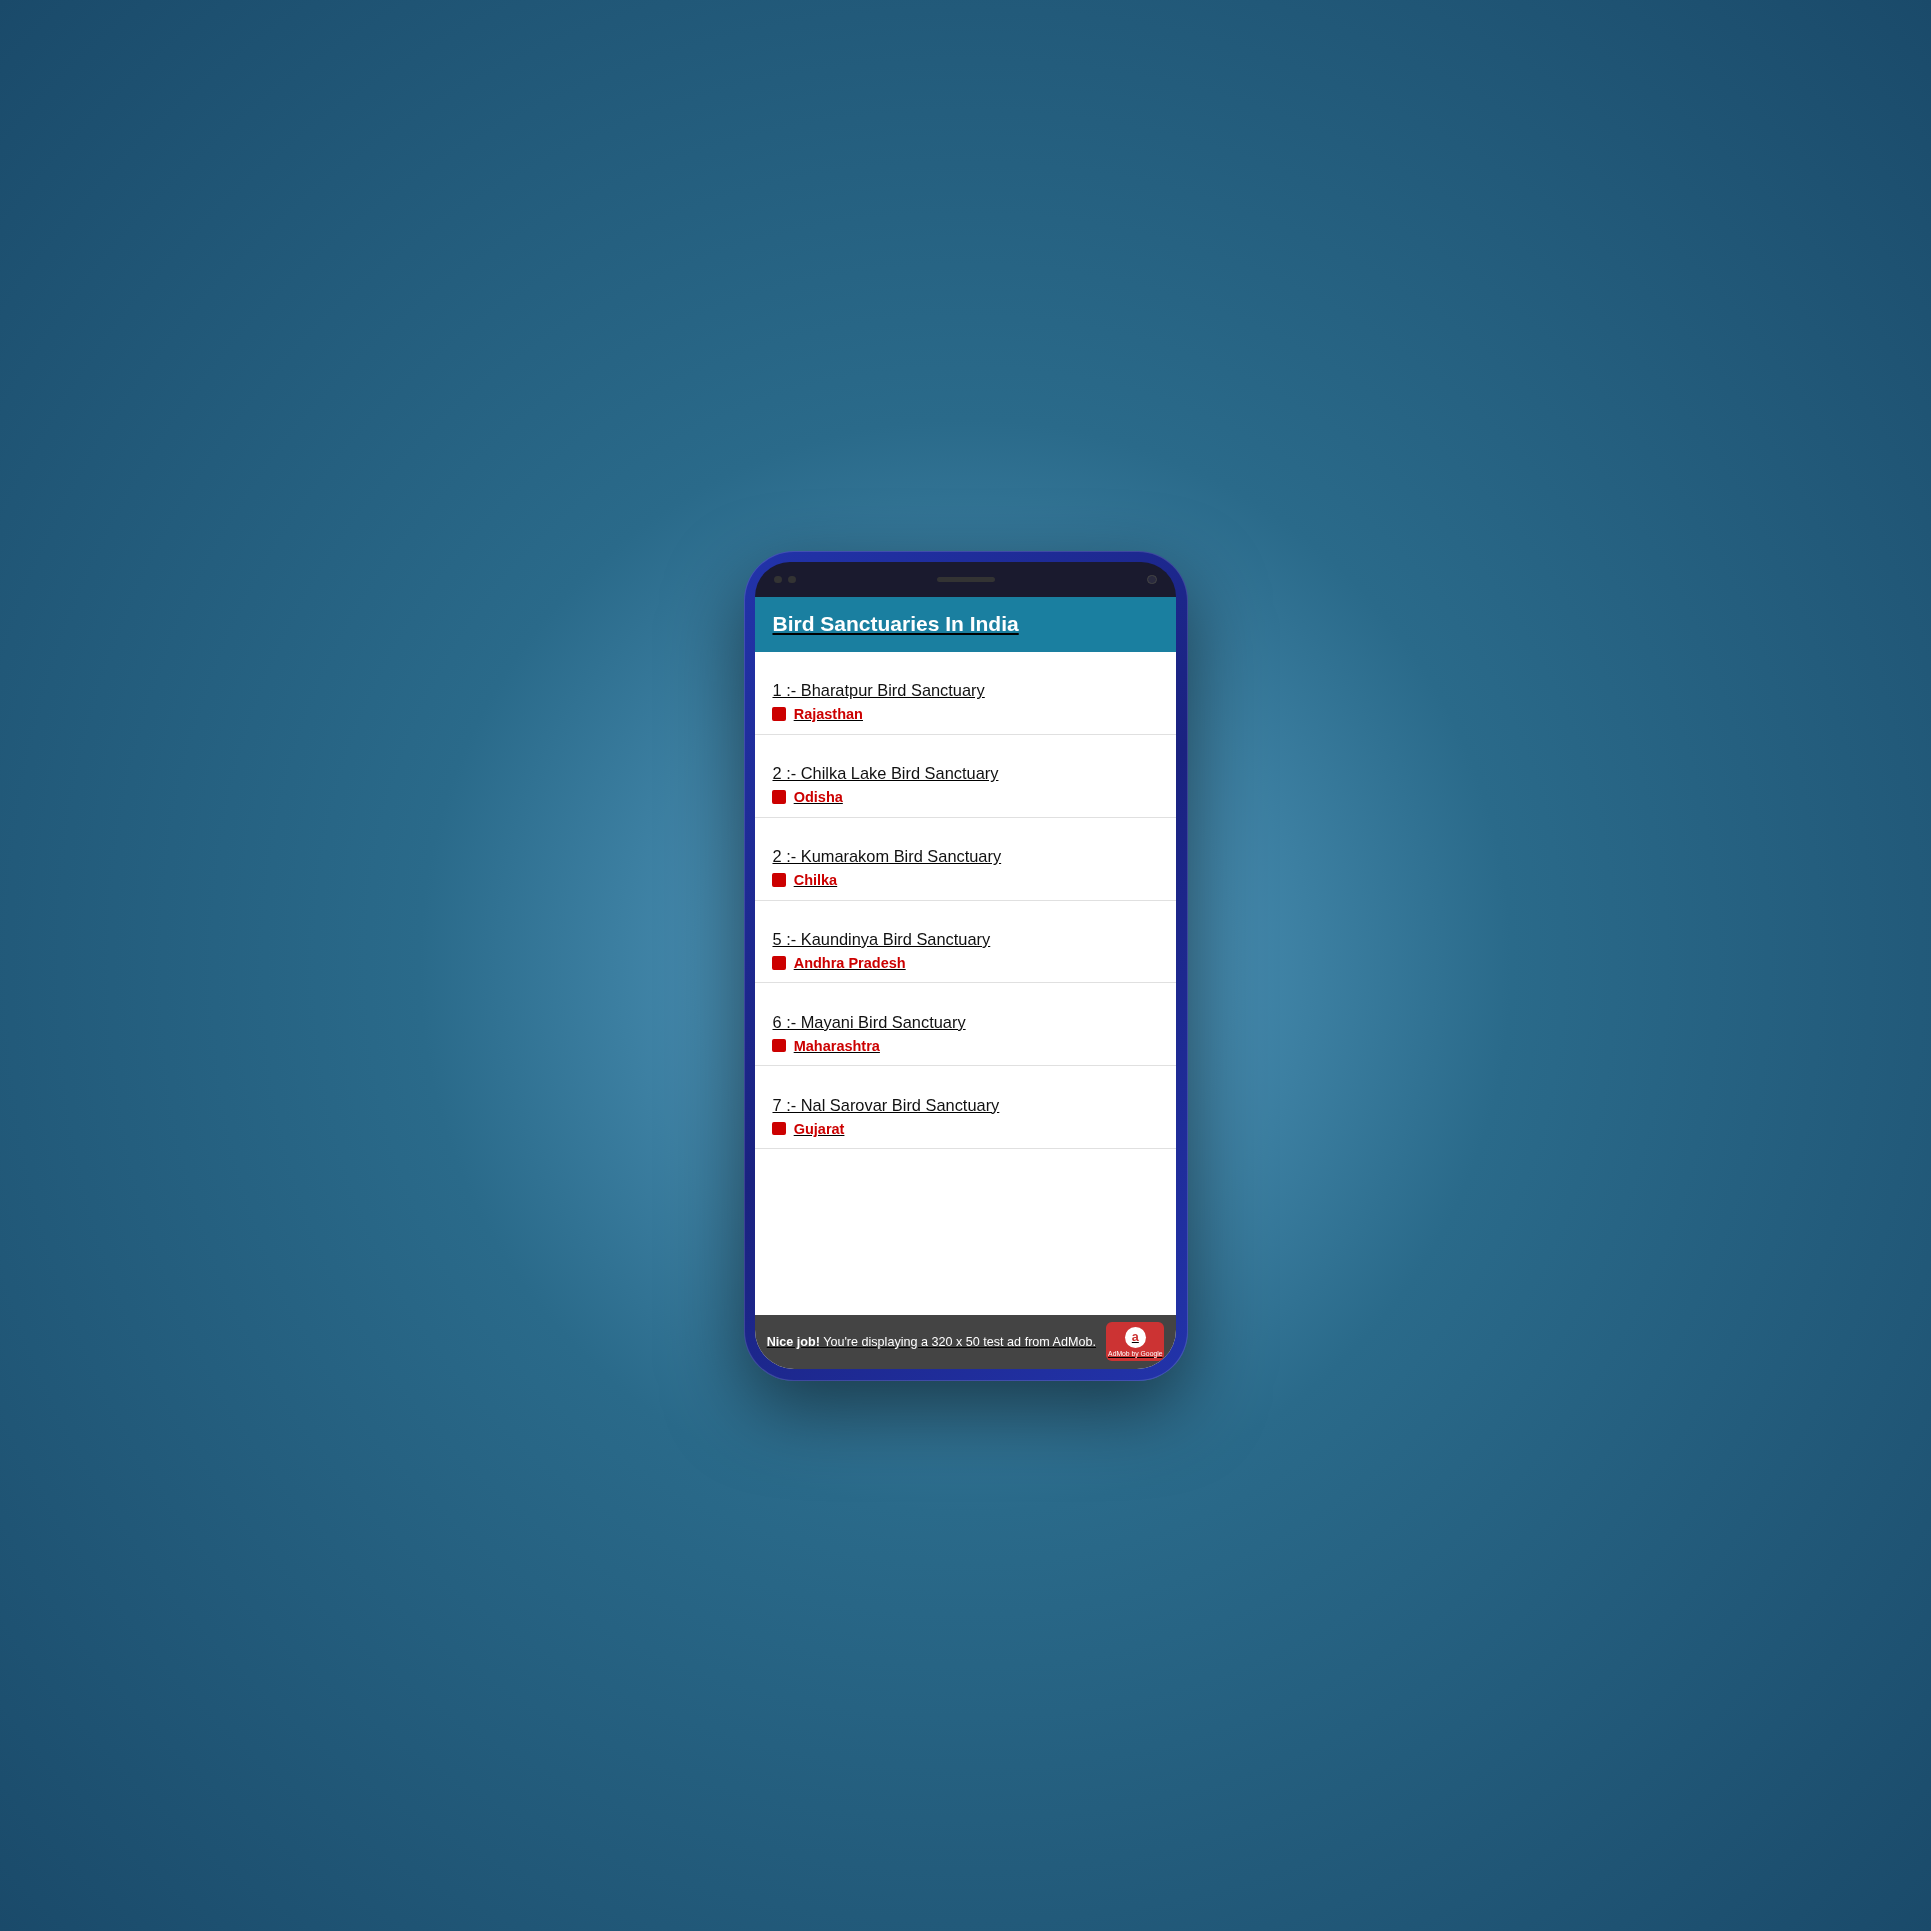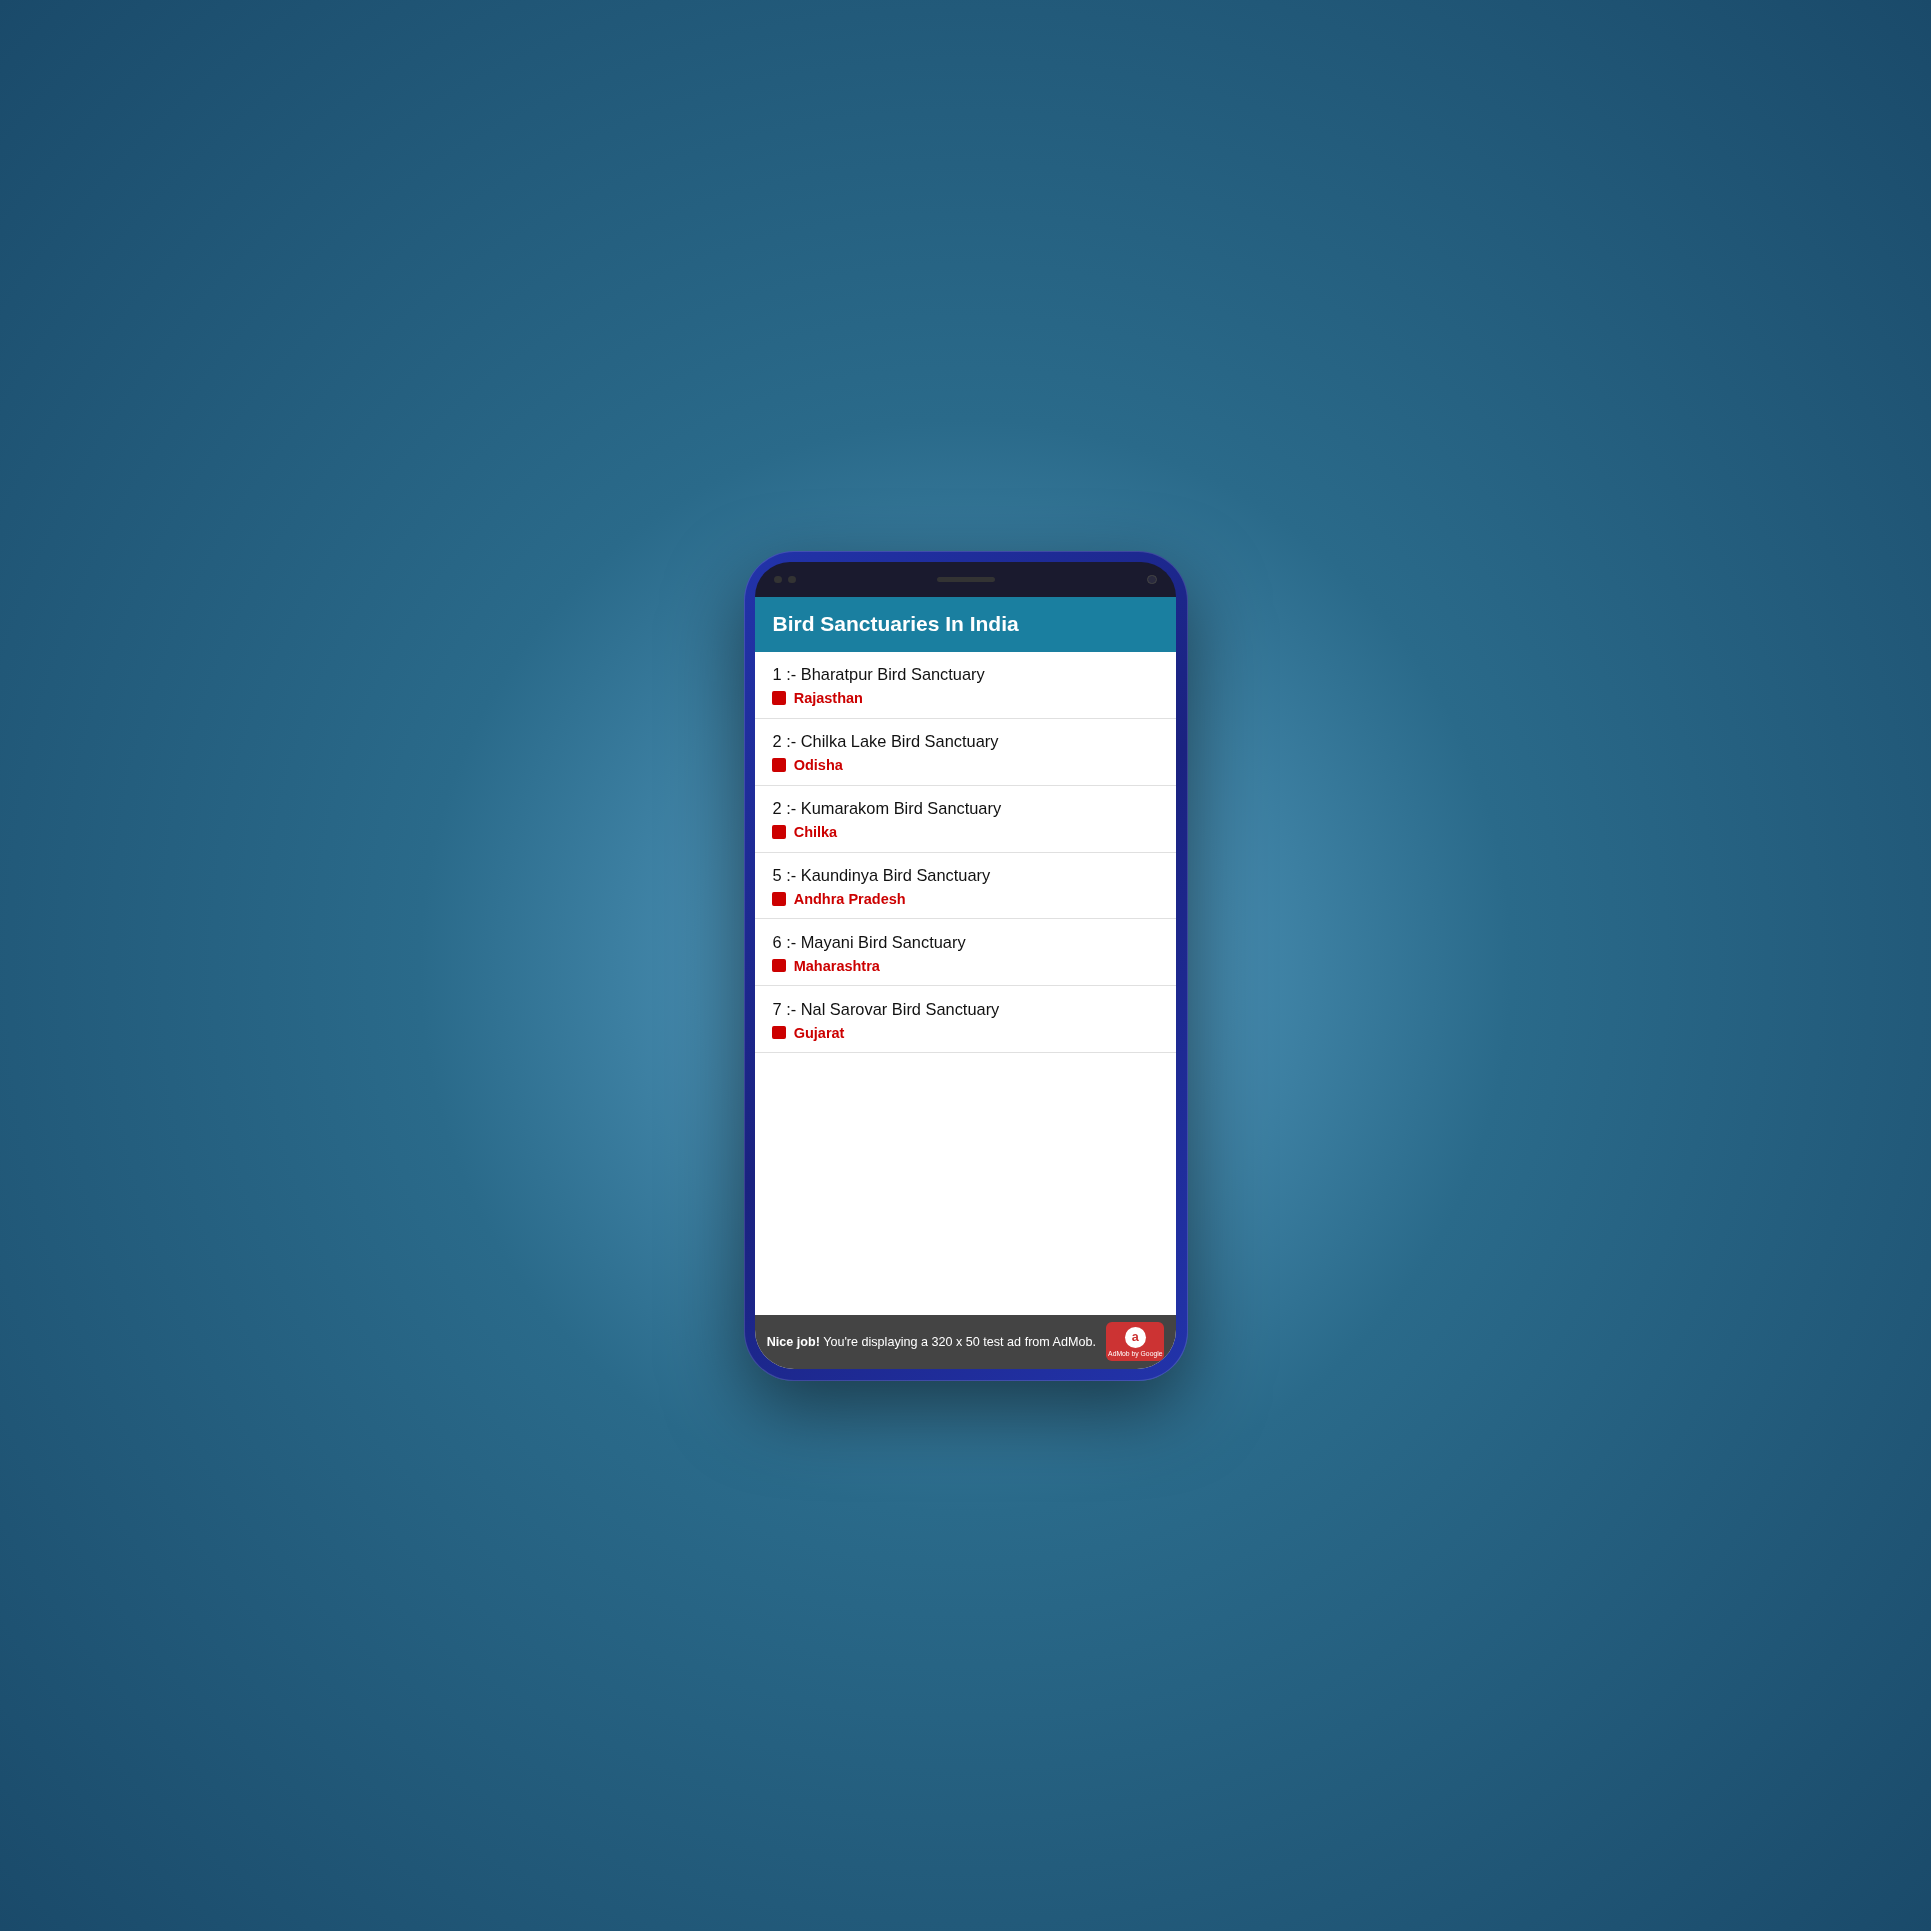--- a/index.html
+++ b/index.html
@@ -74,20 +74,21 @@
     }
 
     .phone-screen {
       width: 100%;
       height: calc(100% - 35px);
       background: #fff;
       border-radius: 0 0 39px 39px;
       overflow: hidden;
       display: flex;
       flex-direction: column;
+      text-decoration: underline;
     }
 
     .app-header {
       background: #1a7fa0;
       padding: 15.4px 17.4px;
       flex-shrink: 0;
     }
 
     .app-title {
       color: #fff;
@@ -101,20 +102,21 @@
       background: #fff;
     }
 
     .sanctuary-list {
       list-style: none;
     }
 
     .sanctuary-item {
       padding: 13.5px 17.4px 11.6px 17.4px;
       border-bottom: 1px solid #e0e0e0;
+      margin-top: 16px;
     }
 
     .sanctuary-name {
       font-size: 16.4px;
       color: #111;
       font-weight: 500;
       margin-bottom: 5.8px;
     }
 
     .sanctuary-state {

